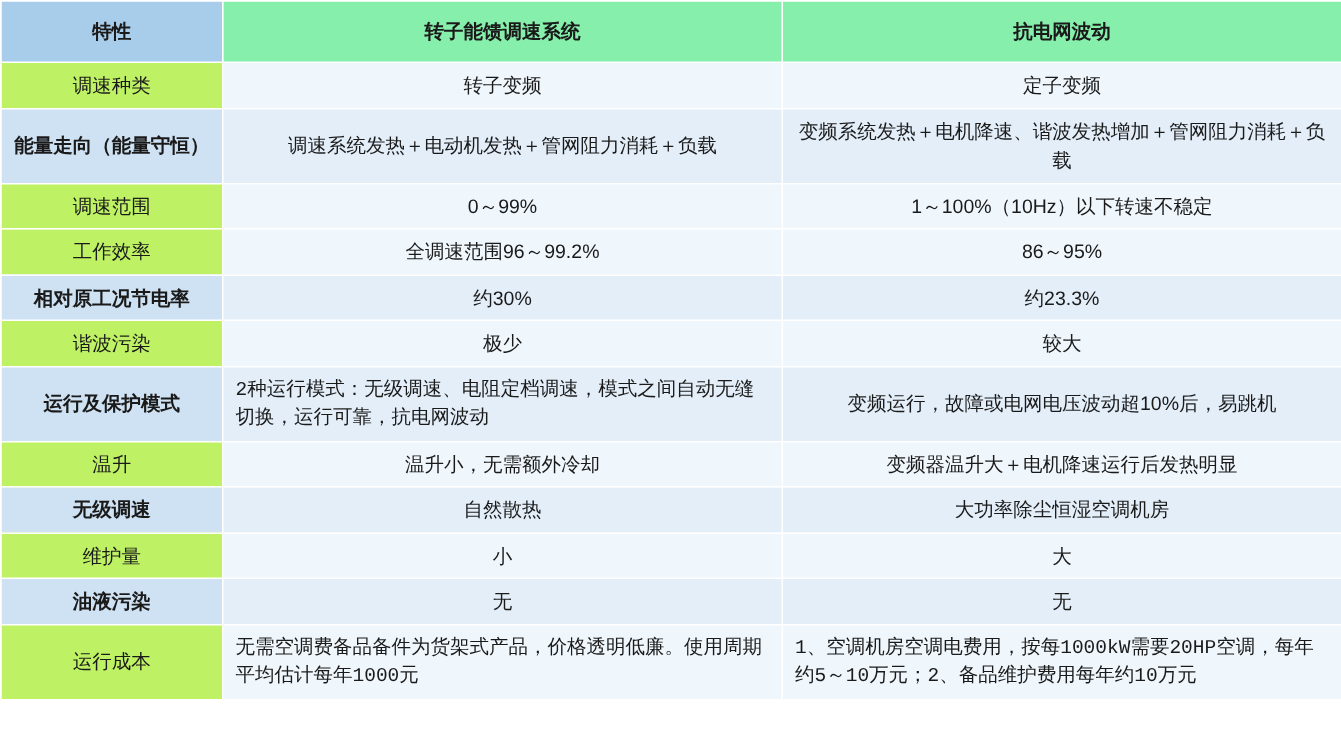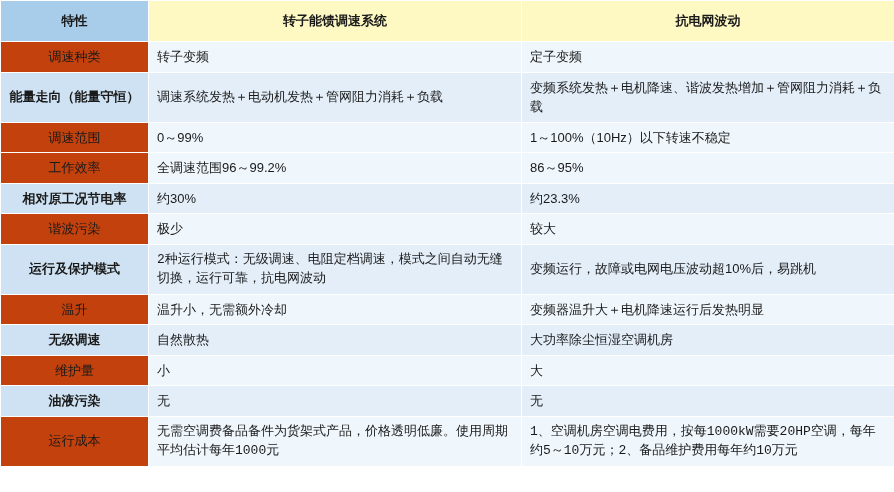--- a/index.html
+++ b/index.html
@@ -24,44 +24,44 @@
 
   table.cmp th, table.cmp td {
     border: 1px solid #ffffff;
     vertical-align: middle;
     padding: 5px 8px;
     font-size: 13px;
     line-height: 1.5;
     color: #1a1a1a;
   }
   thead th {
-    background: #fef9c3;
+    background: #86efac;
     color: #17406b;
     font-weight: bold;
     font-size: 14px;
     text-align: center;
     height: 30px;
     padding: 4px 8px;
   }
   thead th.head-feature {
     background: #a8cdea;
   }
   td.label {
-    background: #c2410c;
+    background: #bef264;
     text-align: center;
     color: #16334f;
     font-size: 13px;
   }
   tr.alt td.label {
     background: #cfe2f3;
     font-weight: bold;
   }
   td.val {
     background: #eff6fc;
-    text-align: left;
+    text-align: center;
   }
   tr.alt td.val {
     background: #e3eef9;
   }
   td.val.left {
     text-align: left;
     font-family: Liberation Mono, monospace;
   }
 </style>
 </head>

